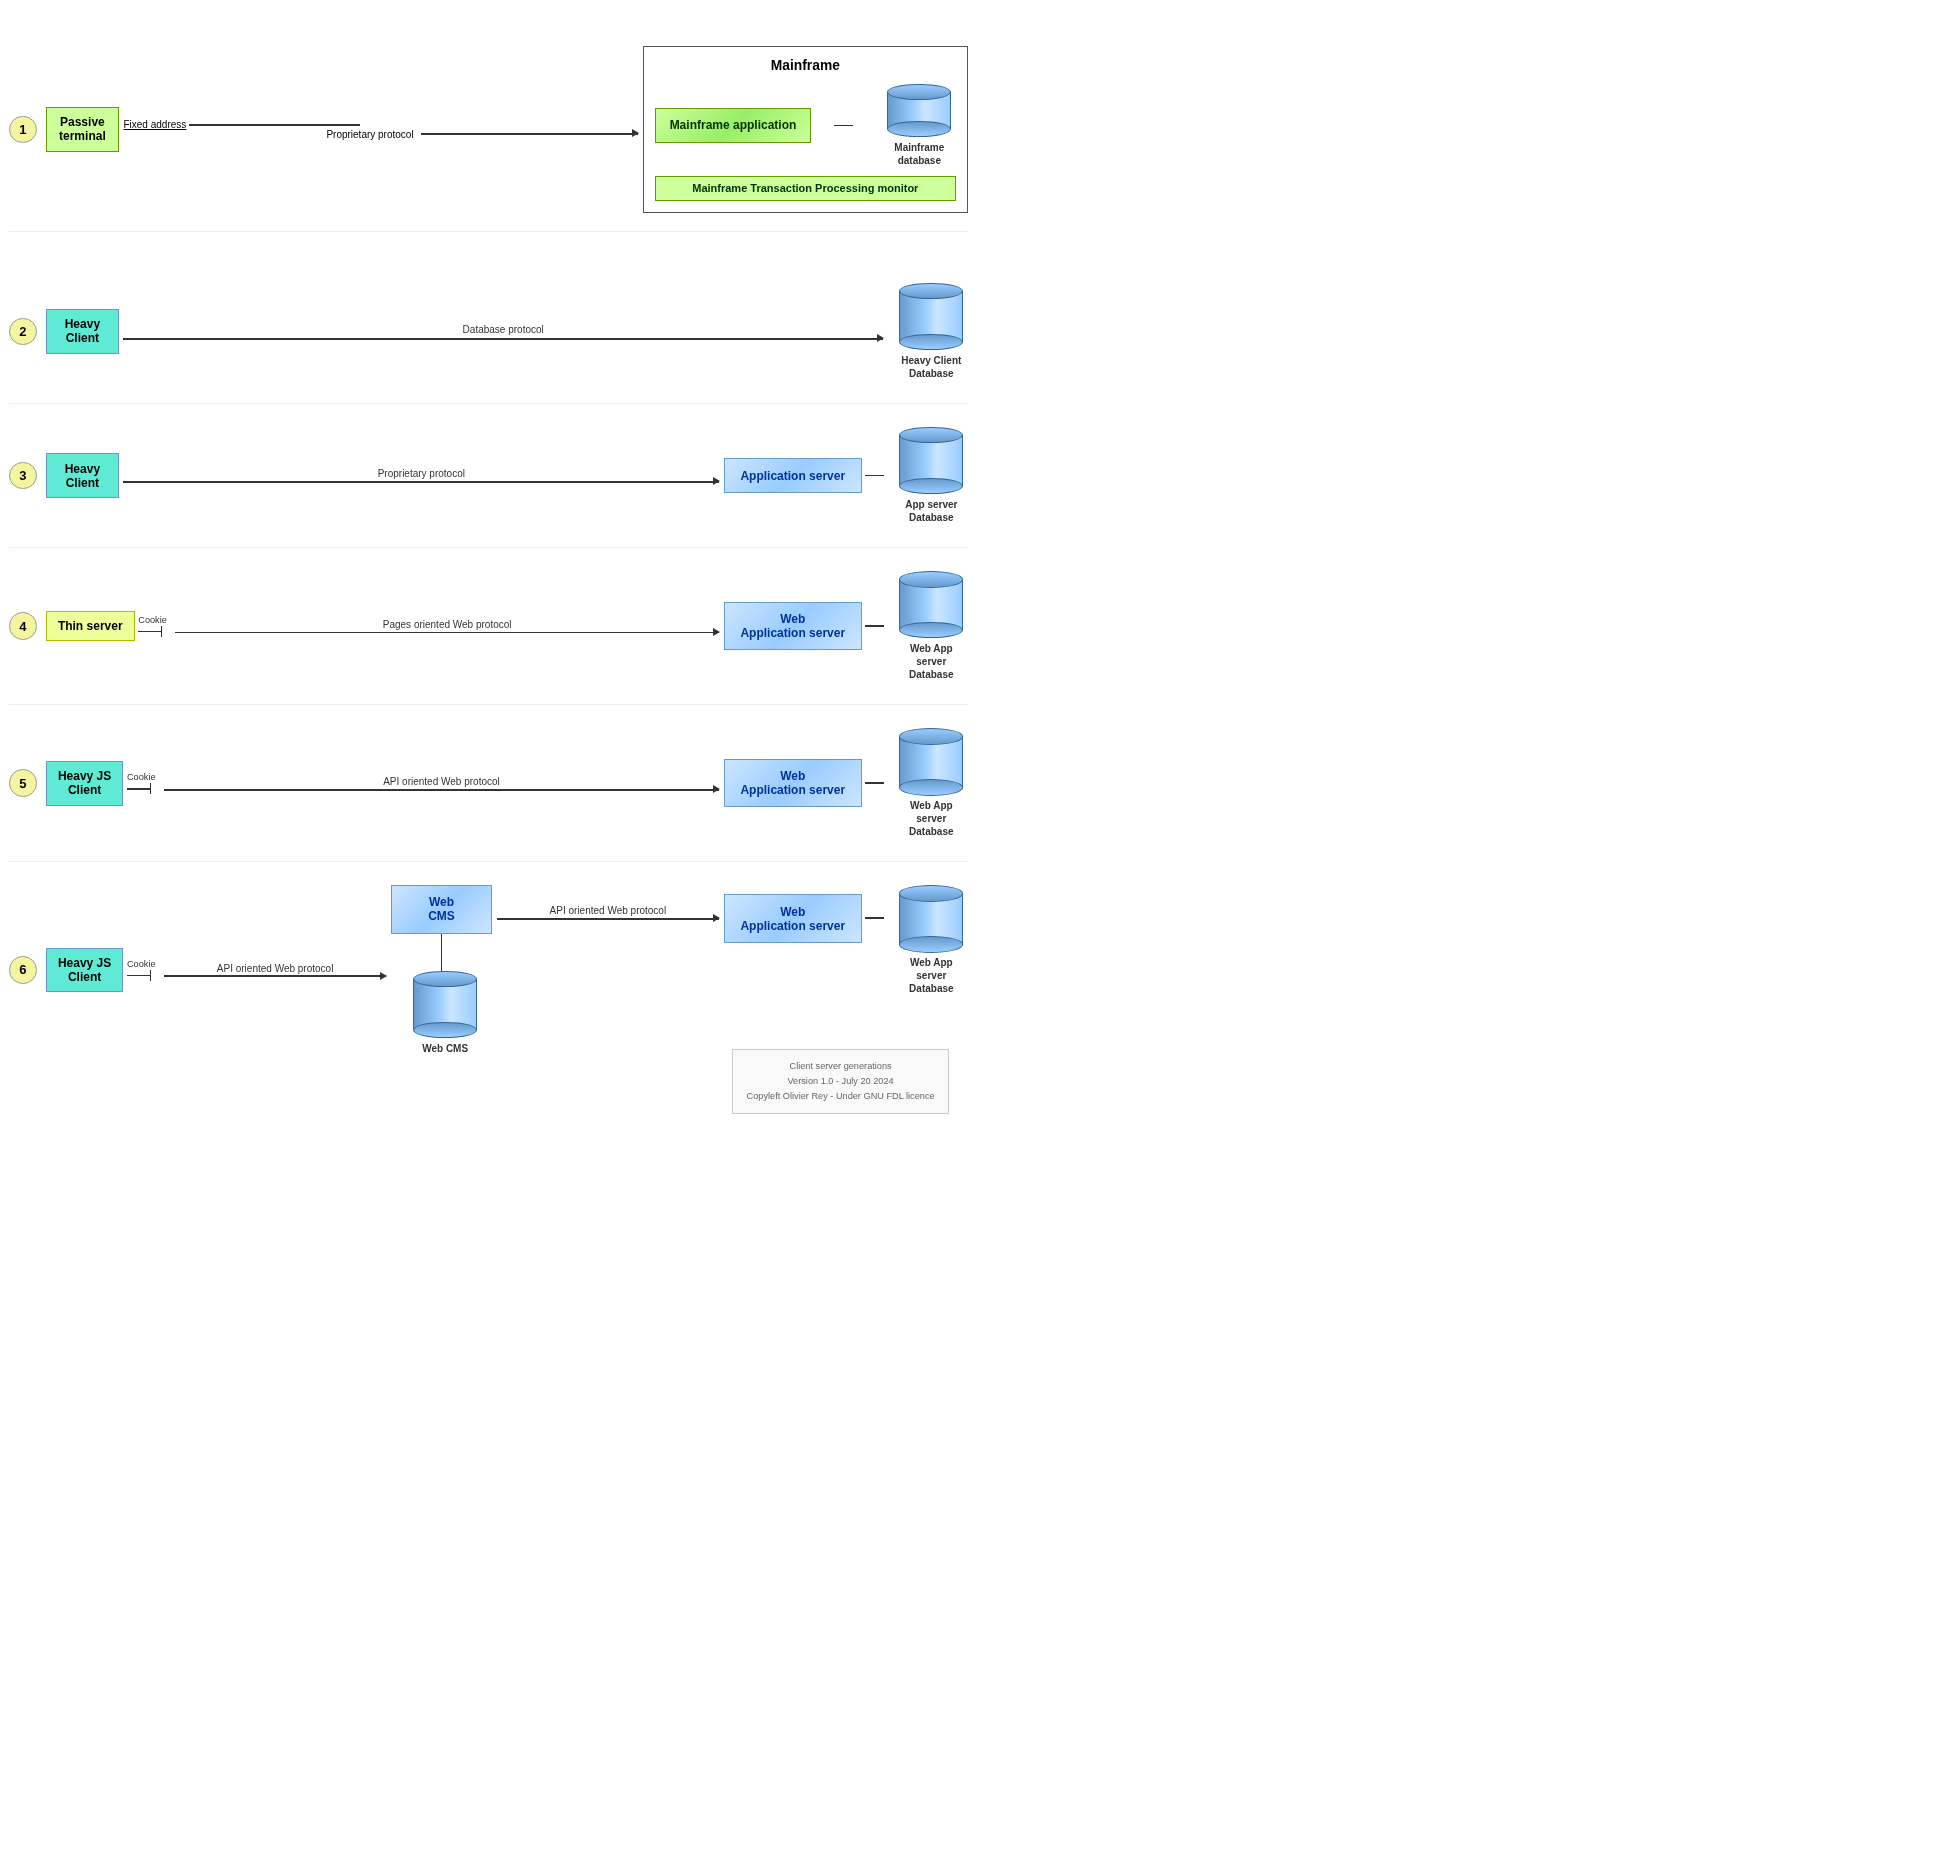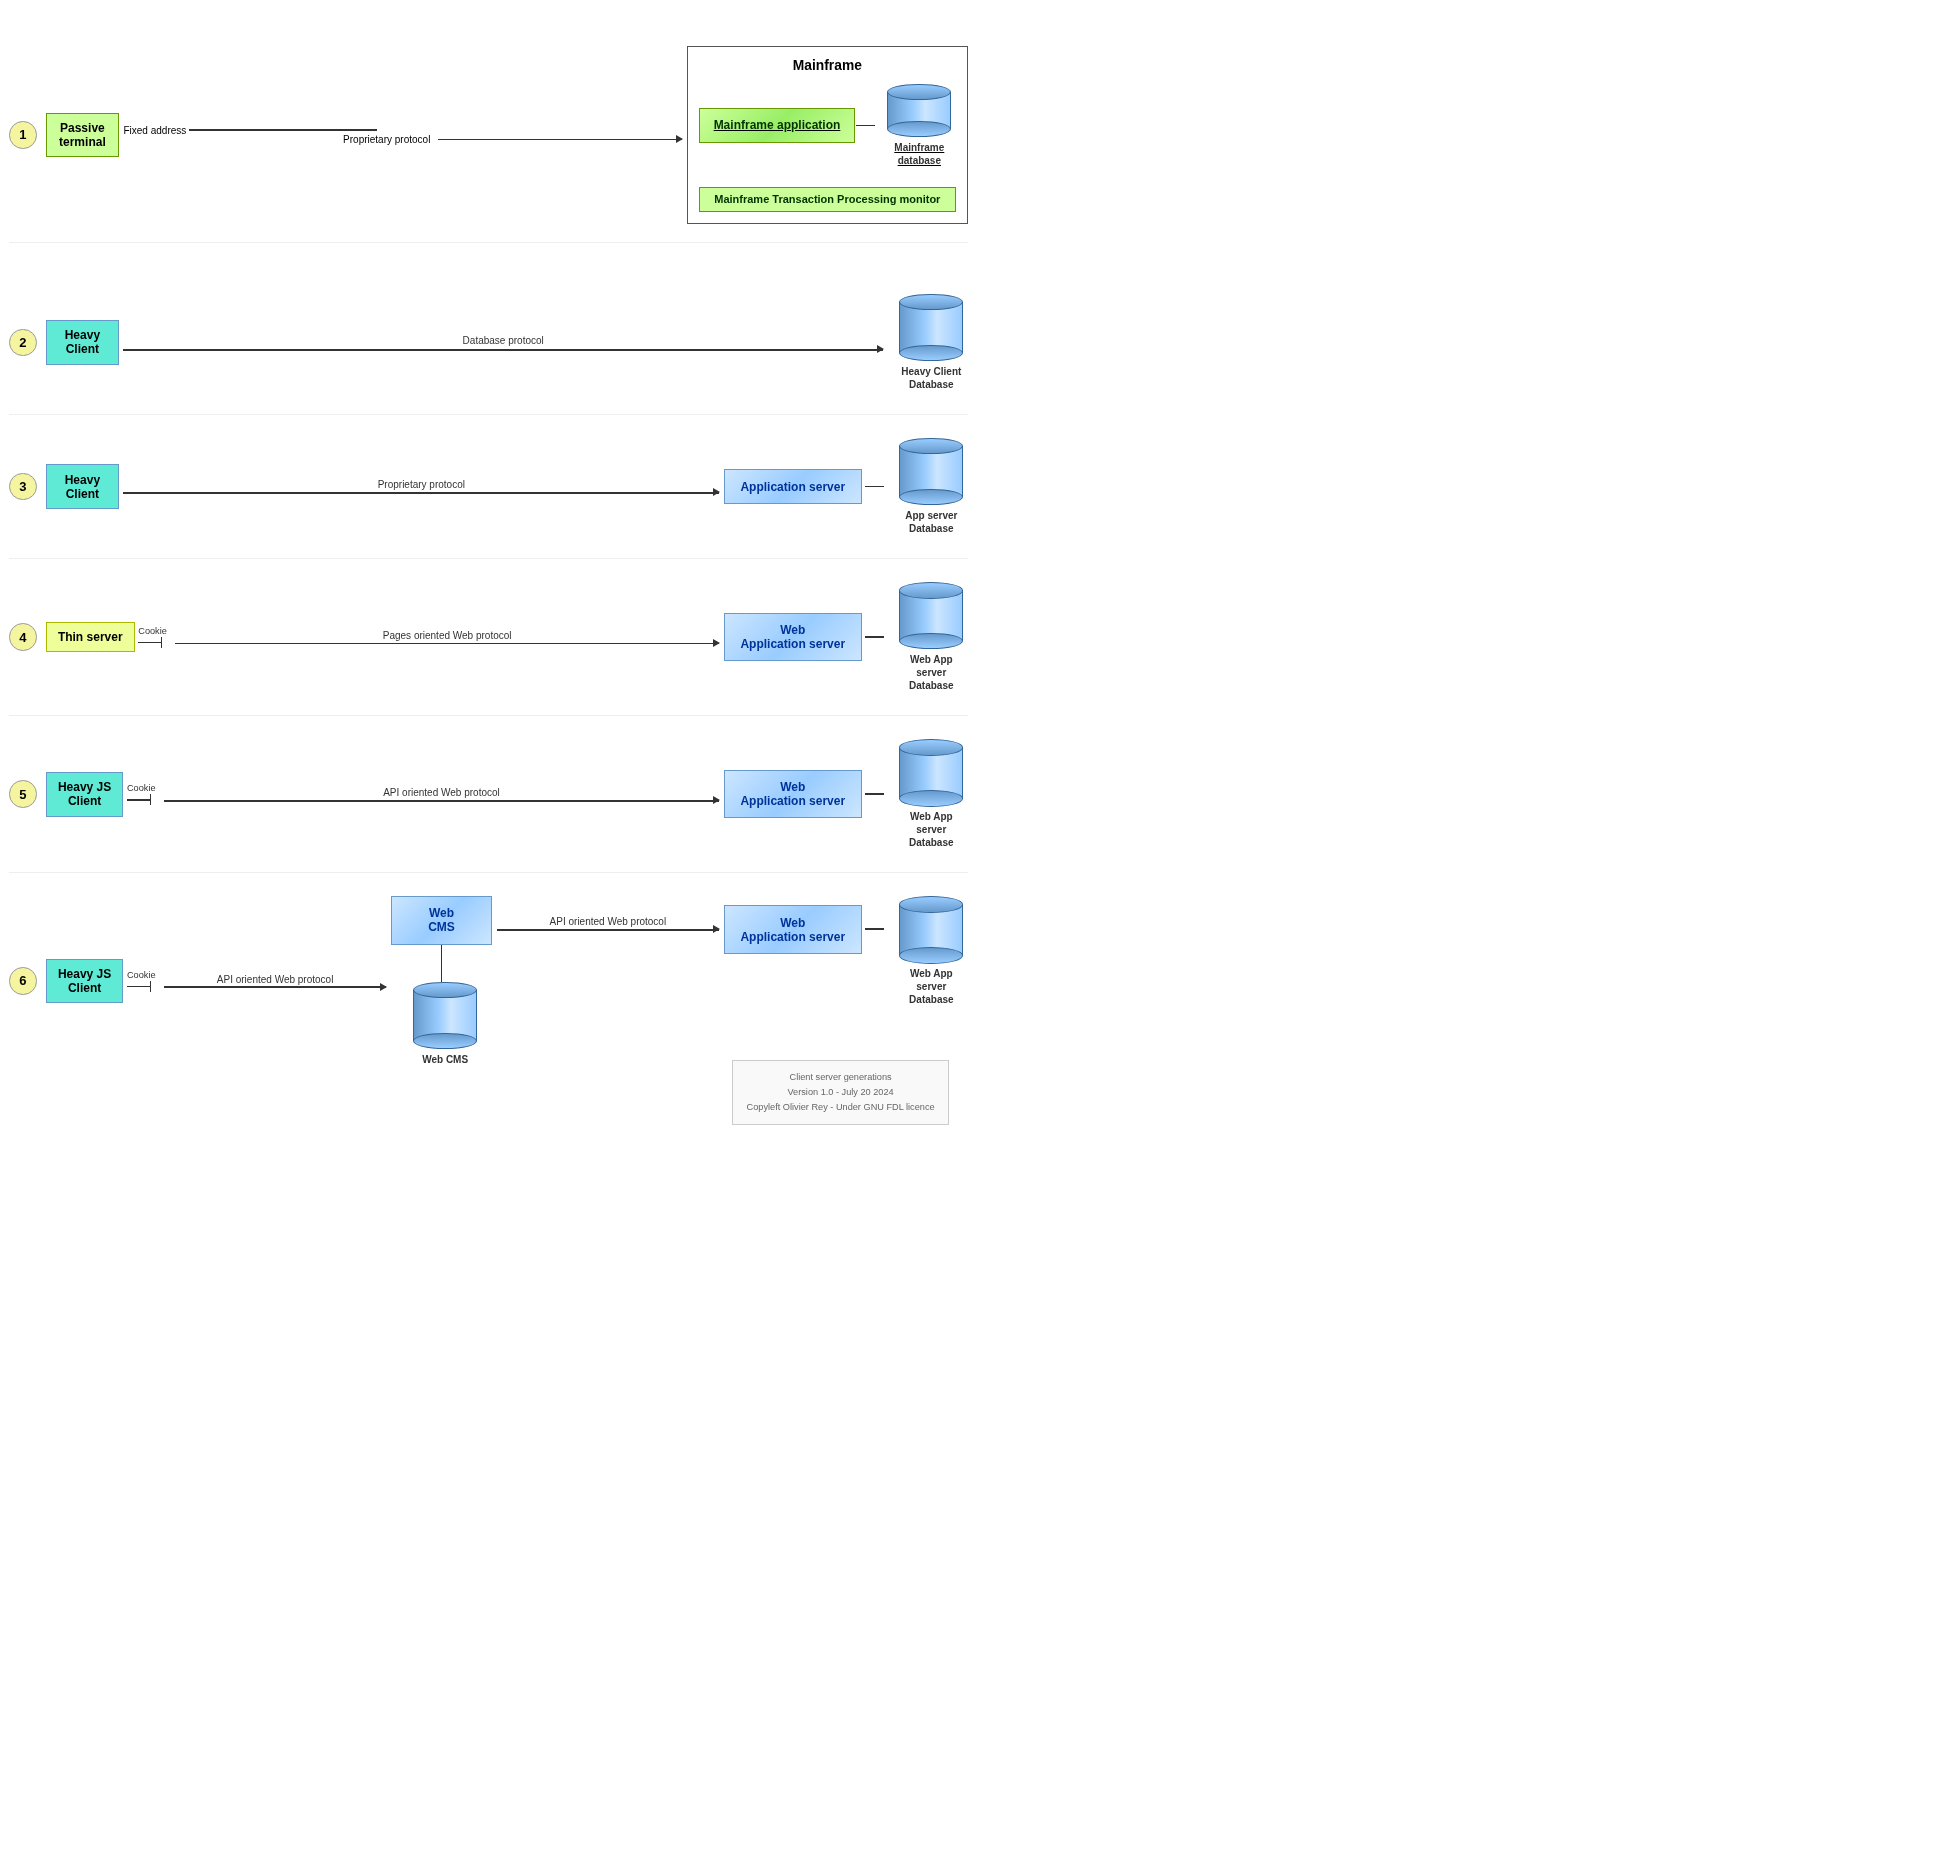--- a/index.html
+++ b/index.html
@@ -159,40 +159,40 @@
   <div style="position:relative; min-height: 165px; margin-bottom: 27.5px; border-bottom: 0.9px solid #eee; padding-bottom: 18.4px;">
     <div class="row" style="padding-top: 27.5px; align-items: center;">
 
       <div class="num-badge">1</div>
 
       <div class="client-box passive" style="white-space: pre-line;">Passive
 terminal</div>
 
       <div style="flex:1; display:flex; flex-direction:column; align-items:flex-start; position: relative; margin: 0 4.6px;">
         <div style="display:flex; align-items:center; width: 100%;">
-          <div style="font-size:10px; margin-right:3px; white-space:nowrap;">Fixed
+          <div style="font-size:10px; margin-right:3px; white-space:nowrap;text-decoration:underline;">Fixed
 address</div>
           <div style="flex:1; position:relative;">
 
             <div style="height:1.8px; background:#333; width: 38%;"></div>
           </div>
         </div>
         <div style="display:flex; align-items:center; width:100%; margin-top:-1.8px;">
           <div style="width:38%; height:1.8px; background:transparent;"></div>
           <div style="font-size:10px; margin: 0 7.3px; white-space:nowrap;">Proprietary
 protocol</div>
           <div style="flex:1; height:1.8px; background:#333; position:relative;">
             <div style="position:absolute; right:-0.9px; top:-3.7px; border-left:7.3px solid #333; border-top:4.6px solid transparent; border-bottom:4.6px solid transparent;"></div>
           </div>
         </div>
       </div>
 
       <div style="border:1.8px solid #555; background:#fff; padding:11px; min-width:266px; position:relative; flex-shrink:0;">
         <div style="font-weight:bold; font-size:13.8px; text-align:center; margin-bottom:11px;">Mainframe</div>
-        <div style="display:flex; align-items:center; gap:1px; margin-bottom:20px;text-decoration:underline;">
+        <div style="display:flex; align-items:center; gap:23px; margin-bottom:9px;">
 
           <div class="server-box green" style="flex:1; min-width:92px;">Mainframe
 application</div>
 
           <div style="width:18.4px; height:1.8px; background:#333; flex-shrink:0;"></div>
 
           <div class="db-cylinder">
             <div class="db-top"></div>
             <div class="db-body" style="height:37px;"></div>
             <div class="db-bottom"></div>

